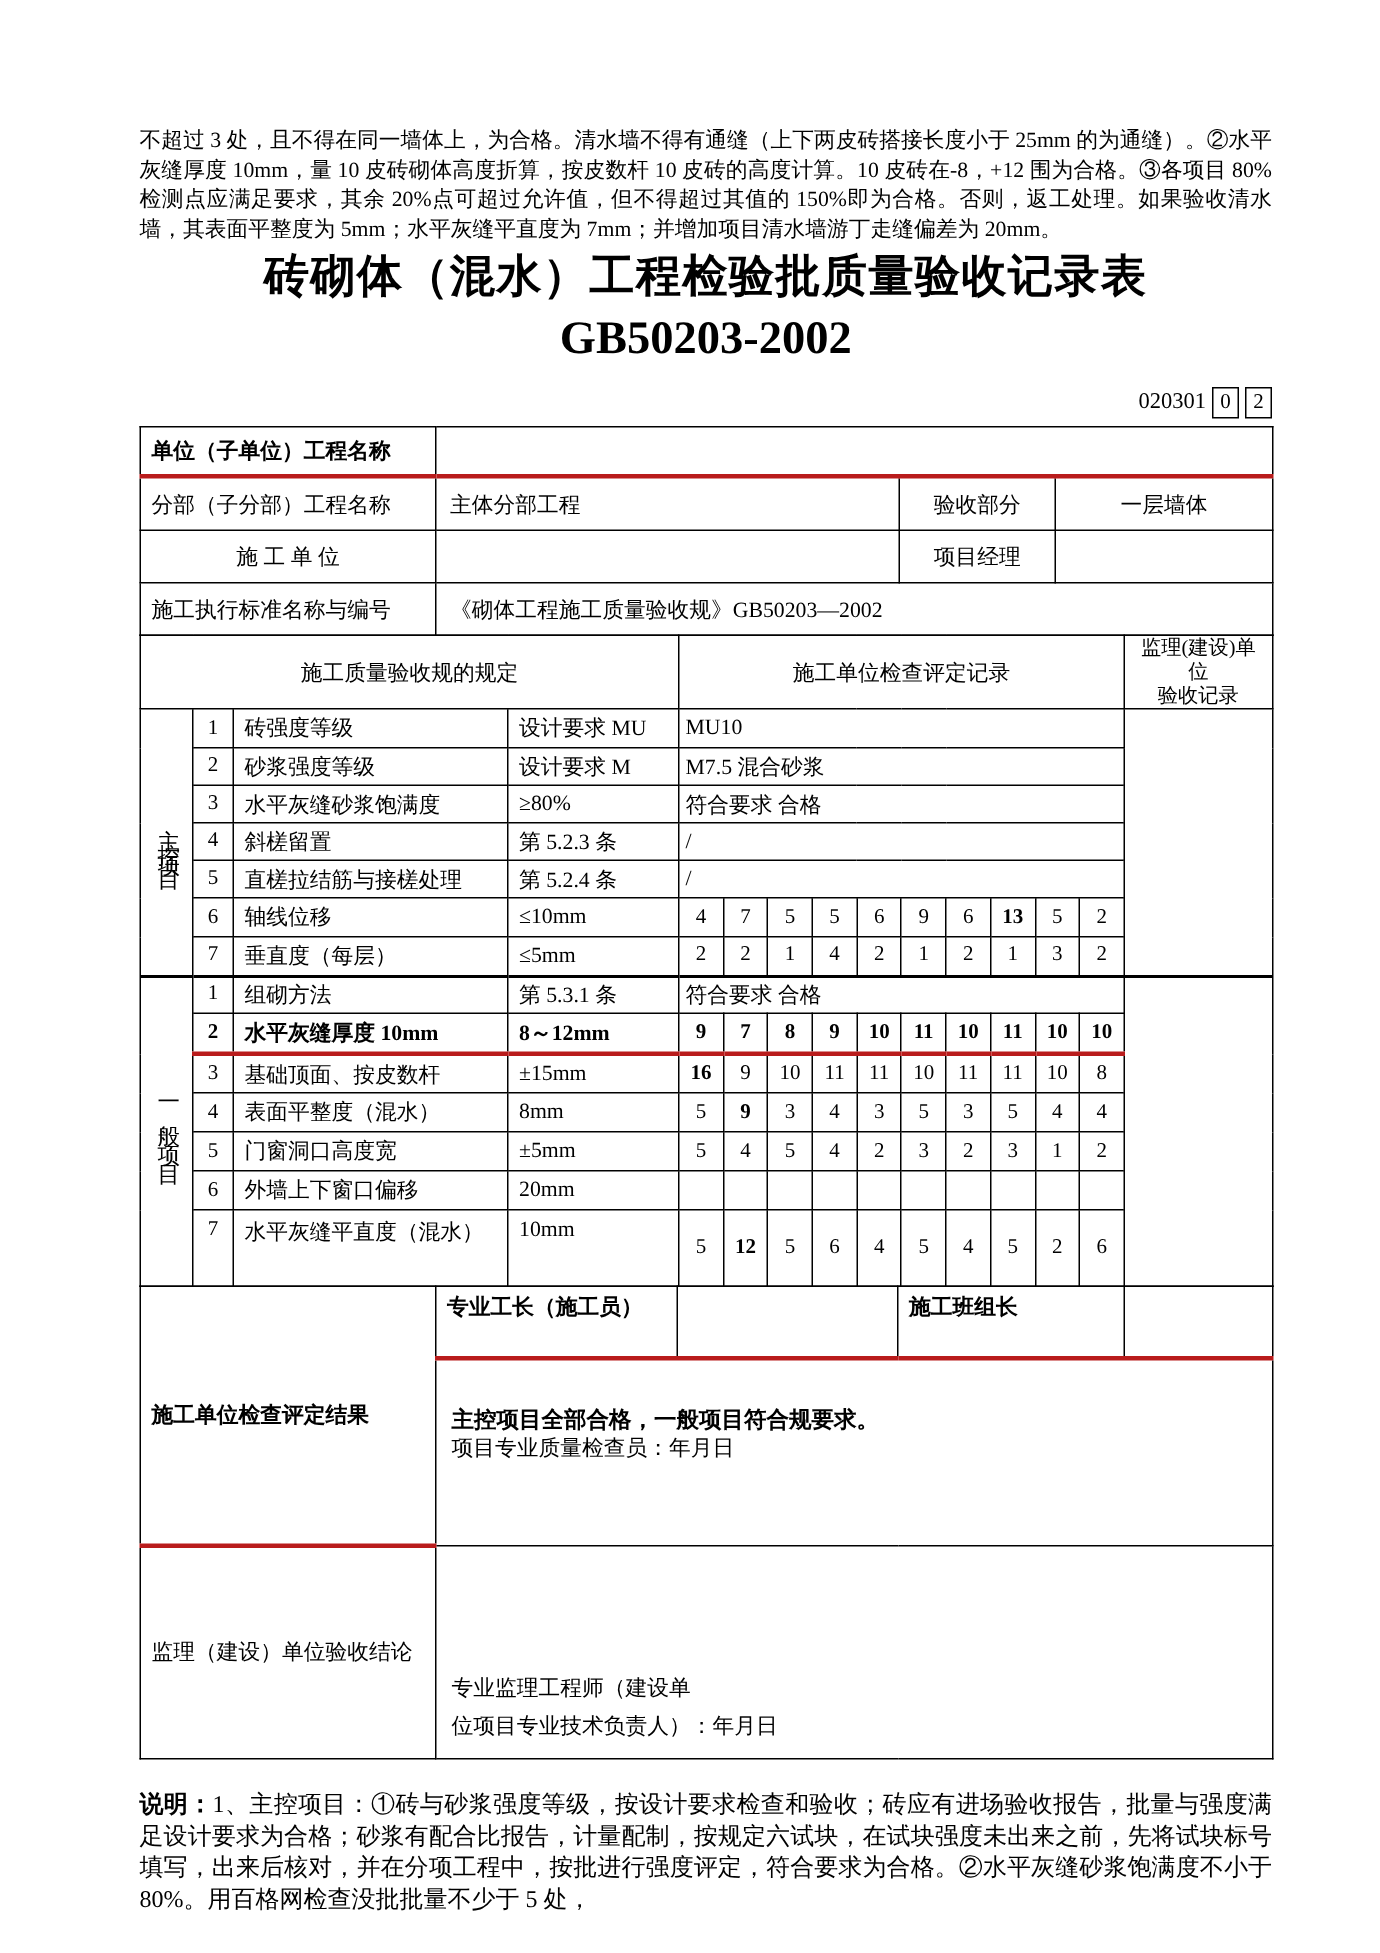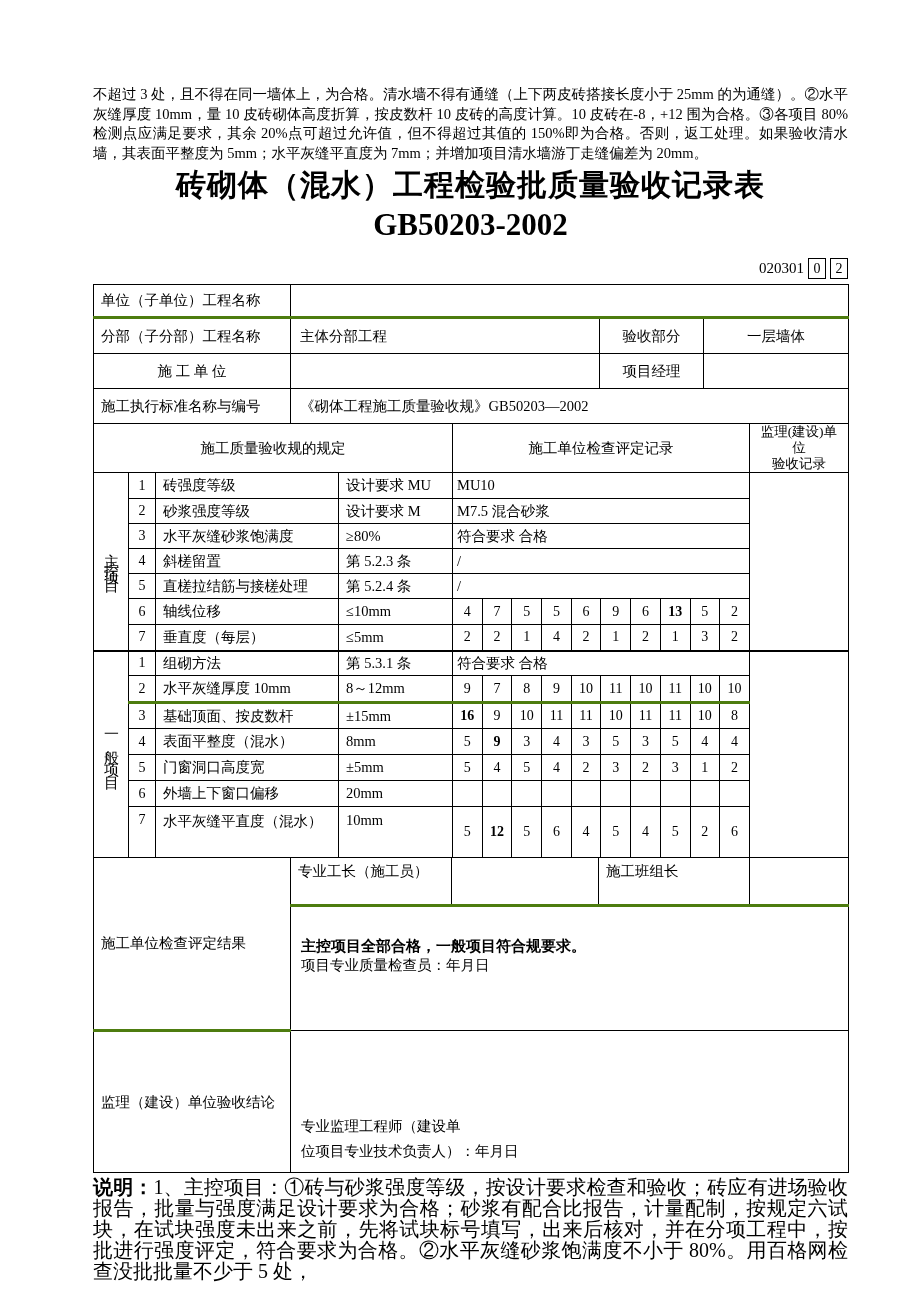--- a/index.html
+++ b/index.html
@@ -56,40 +56,40 @@
     font-size:15px;
   }
   .vert.sp1 { letter-spacing:9px; }
   .vert.sp2 { letter-spacing:13px; }
 
   td.suphead {
     text-align:center; font-size:13.5px; line-height:16px;
     white-space:pre-line; padding:0 2px;
   }
 
-  tr.gline > td   { border-bottom:3px solid #4d7c0f; }
+  tr.gline > td   { border-bottom:3px solid #b91c1c;font-weight:bold; }
   tr.blackdiv > td{ border-top:2px solid #000; }
 
   td.top { vertical-align:top; padding-top:4px; padding-left:7px; }
 
   td.concl { vertical-align:top; padding:0; }
   .concl-inner {
     height:100%; box-sizing:border-box;
     display:flex; flex-direction:column; justify-content:space-between;
     padding:30px 0 12px 10px;
   }
   .concl-main { font-weight:bold; font-size:15px; }
   .concl-insp { font-size:14.5px; }
 
   td.suplabel { padding:0 6px 0 7px; line-height:26px; }
   td.supcell { vertical-align:bottom; padding:0 0 8px 10px; }
   .supcell div { font-size:14.5px; line-height:25px; }
 
   .footnote {
-    margin-top:4px; font-size:20px; line-height:21px;
+    margin-top:20px; font-size:16px; line-height:21px;
     text-align:justify; text-justify:inter-ideograph;
   }
   .footnote .fl { font-weight:bold; }
 </style>
 </head>
 <body>
 
 <div class="page">
 
   <p class="toppara">不超过 3 处，且不得在同一墙体上，为合格。清水墙不得有通缝（上下两皮砖搭接长度小于 25mm 的为通缝）。②水平灰缝厚度 10mm，量 10 皮砖砌体高度折算，按皮数杆 10 皮砖的高度计算。10 皮砖在-8，+12 围为合格。③各项目 80%检测点应满足要求，其余 20%点可超过允许值，但不得超过其值的 150%即为合格。否则，返工处理。如果验收清水墙，其表面平整度为 5mm；水平灰缝平直度为 7mm；并增加项目清水墙游丁走缝偏差为 20mm。</p>

